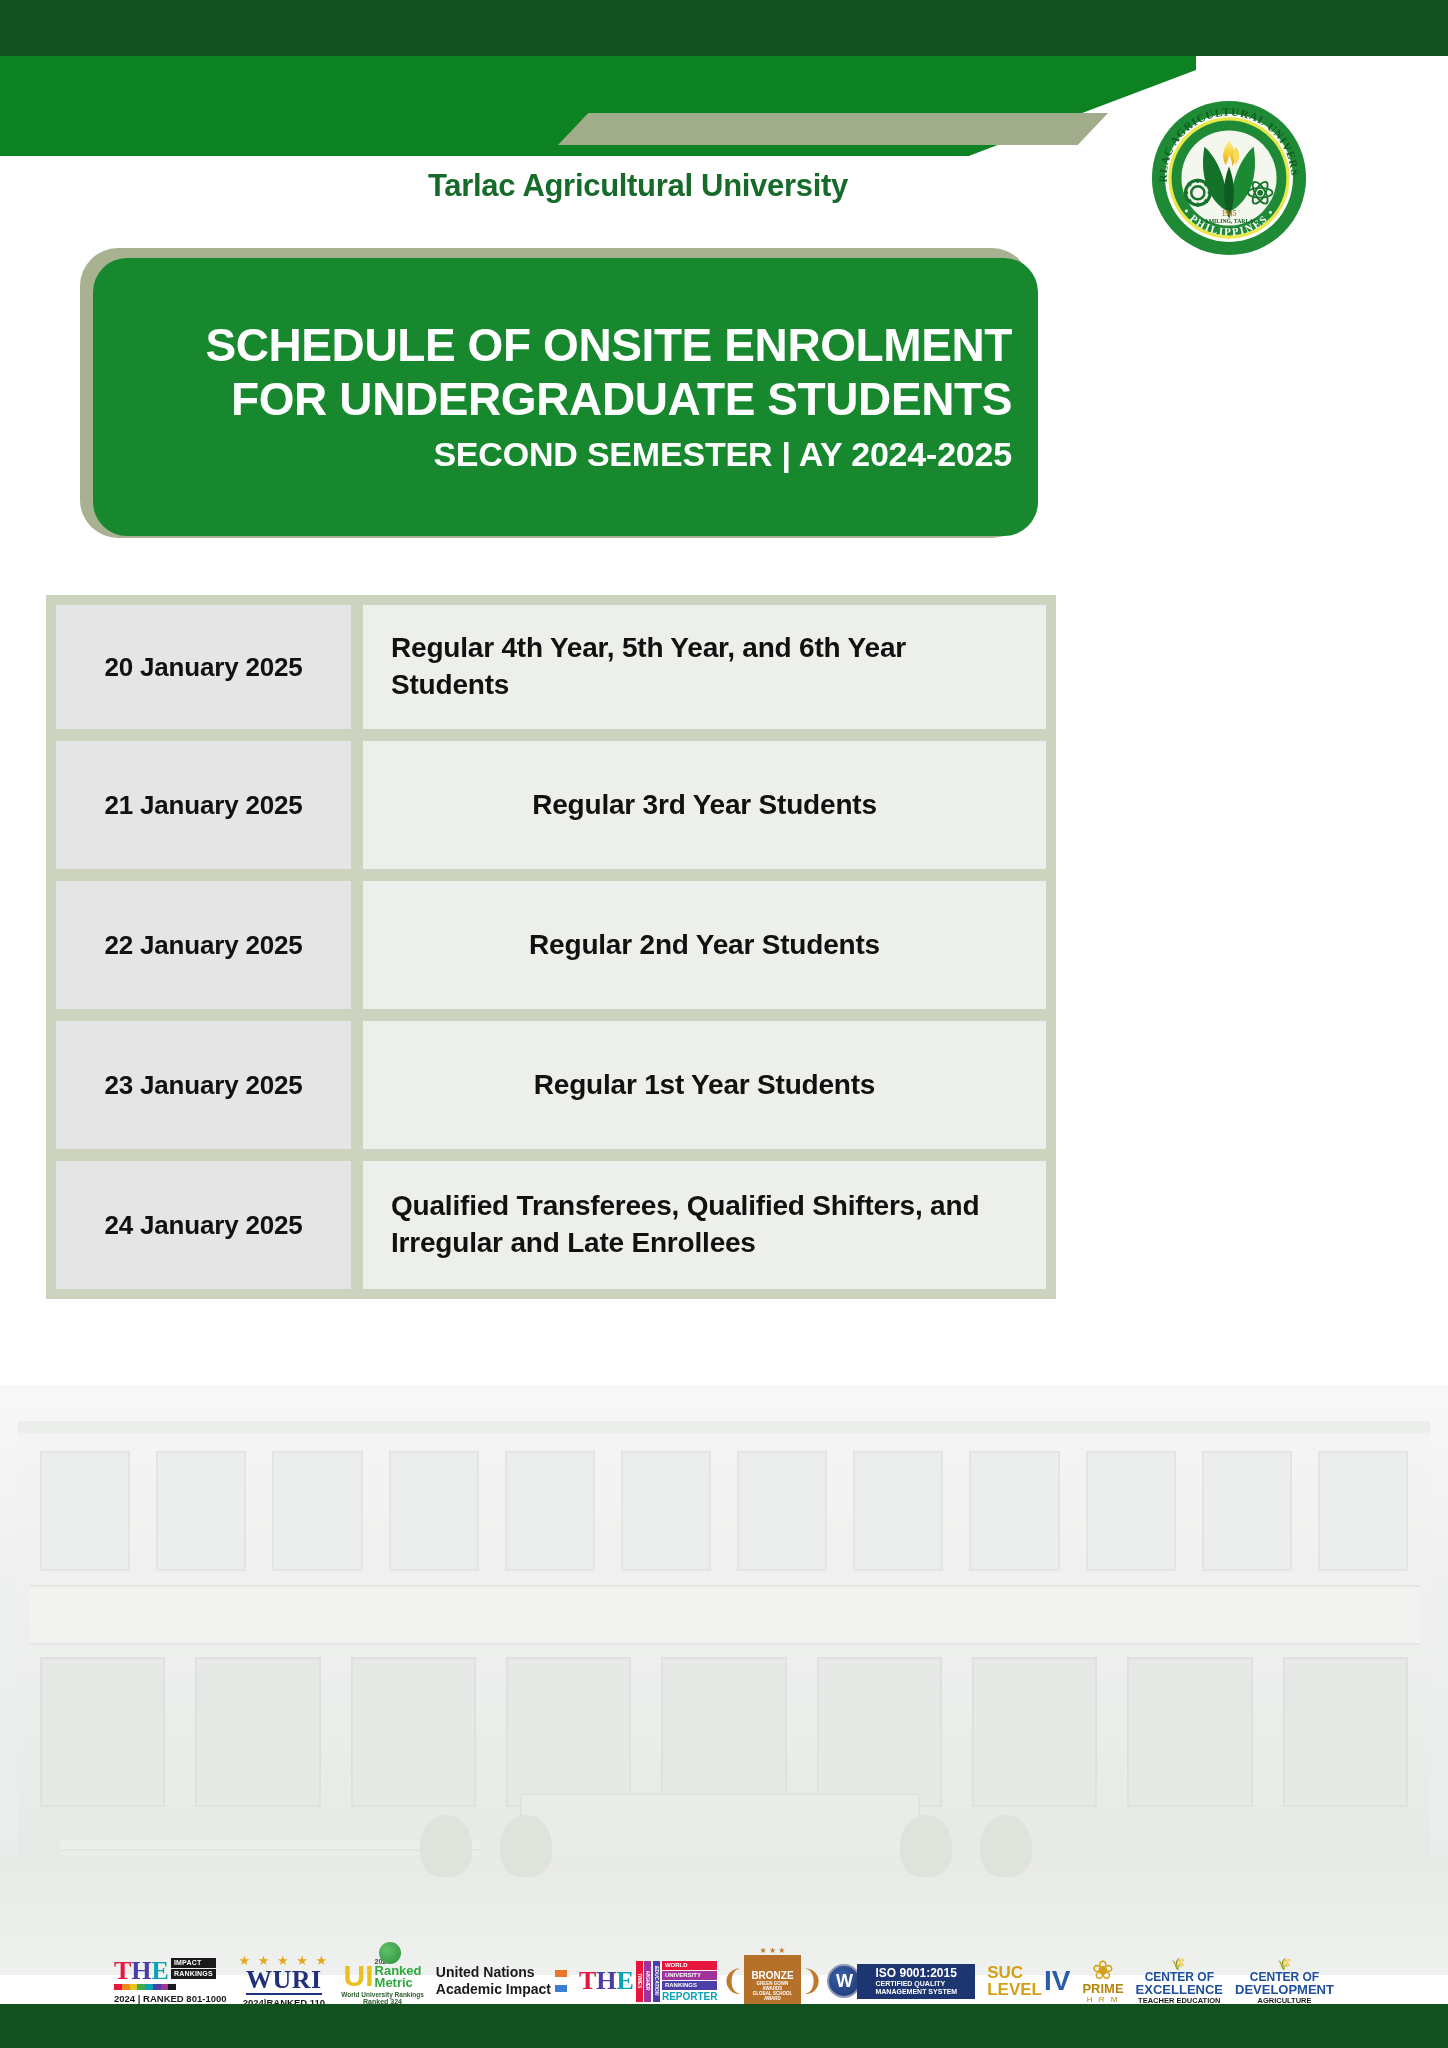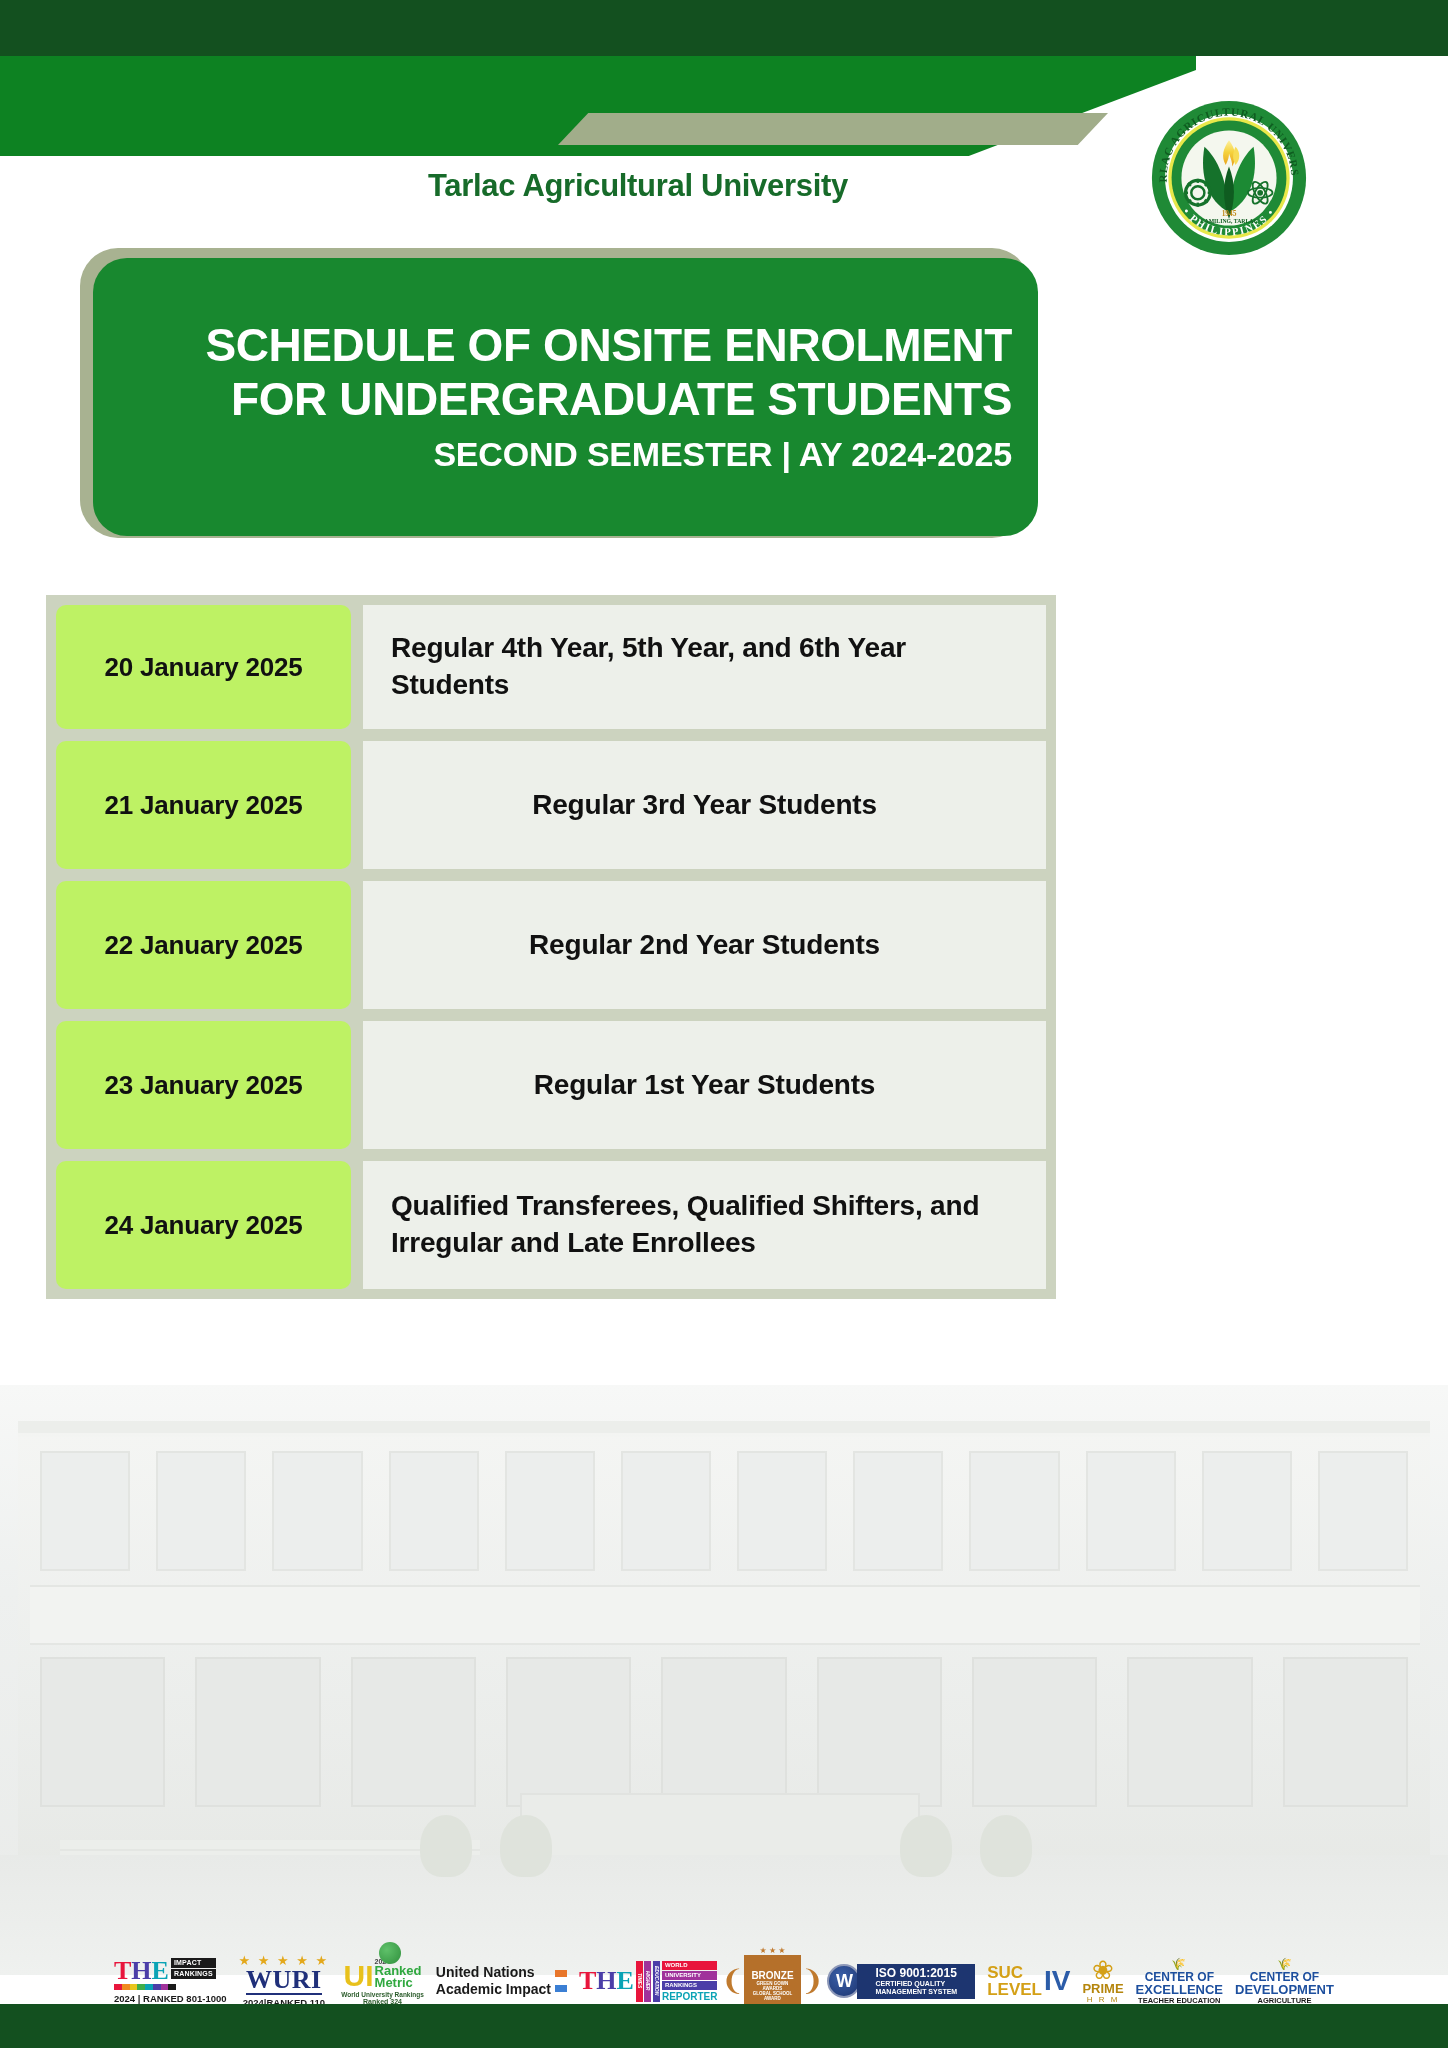--- a/index.html
+++ b/index.html
@@ -222,29 +222,28 @@
     z-index: 3;
   }
   .trow {
     display: flex;
     gap: 12px;
     margin-bottom: 12px;
   }
   .trow:last-child { margin-bottom: 0; }
   .tcell-date {
     width: 295px;
-    background: #bef264;
+    background: #e5e5e5;
     display: flex;
     align-items: center;
     justify-content: center;
     font-weight: bold;
     font-size: 26px;
     color: #111111;
     letter-spacing: -0.2px;
-    border-radius: 10px;
   }
   .tcell-desc {
     flex: 1;
     background: #edf0ea;
     display: flex;
     align-items: center;
     justify-content: center;
     text-align: left;
     font-weight: bold;
     font-size: 28px;

